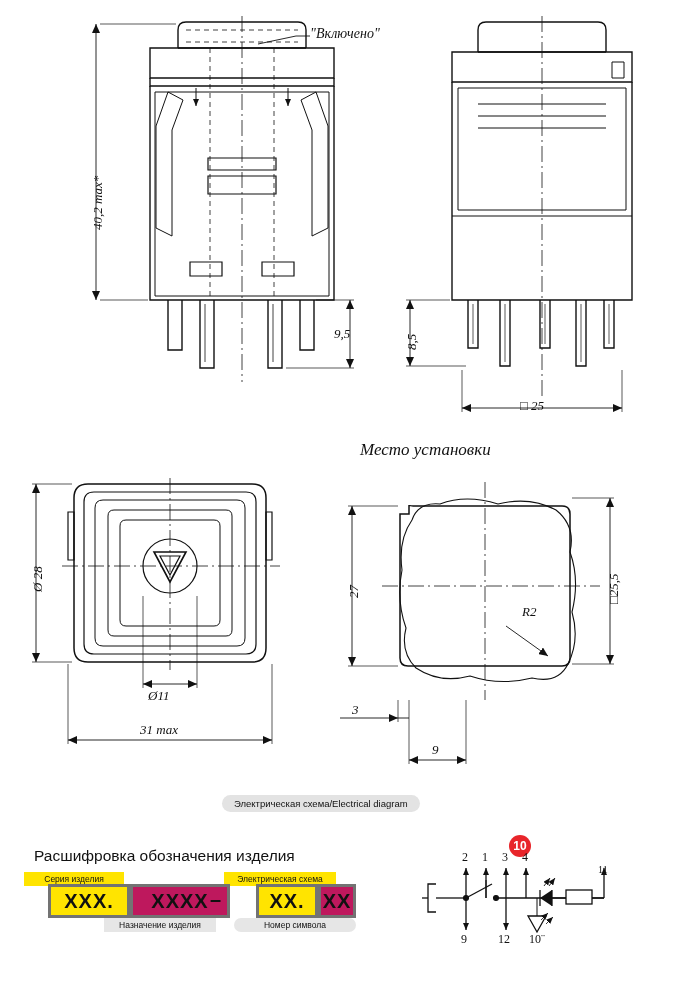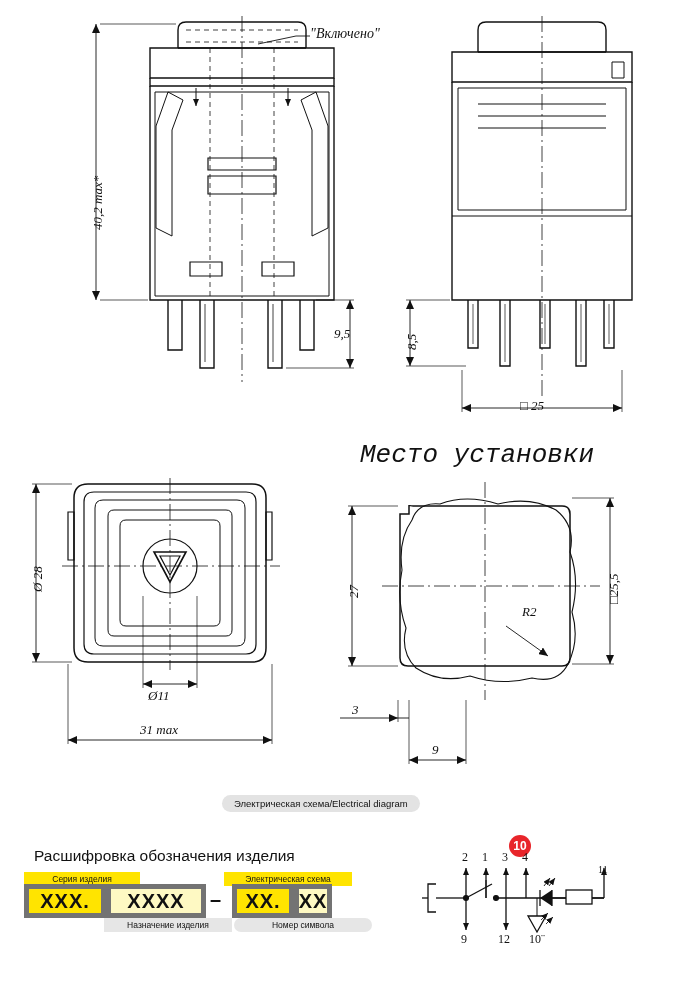--- a/index.html
+++ b/index.html
@@ -34,23 +34,23 @@
     font-size: 13px;
     color: #111;
   }
   .lbl.it { font-style: italic; }
   .lbl.rot {
     transform-origin: 0 0;
     transform: rotate(-90deg);
   }
   .title-place {
     position: absolute;
-    font-family: Liberation Mono, monospace;
+    font-family: Liberation Serif, serif;
     font-style: italic;
-    font-size: 26px;
+    font-size: 17px;
     color: #111;
   }
   .chip {
     position: absolute;
     background: #e3e3e3;
     border-radius: 9px;
     font-family: "Liberation Sans", sans-serif;
     font-size: 9.5px;
     color: #111;
     padding: 3px 12px;
@@ -62,42 +62,43 @@
     font-size: 15.5px;
     color: #111;
     white-space: nowrap;
   }
   .tag {
     position: absolute;
     background: #ffe400;
     font-family: "Liberation Sans", sans-serif;
     font-size: 8.5px;
     color: #111;
-    padding: 2px 12px;
+    padding: 2px 4px;
     white-space: nowrap;
     text-align: center;
   }
   .tag.grey {
     background: #e6e6e6;
   }
   .codecell {
     position: absolute;
-    border: 5px solid #737373;
+    border: 3px solid #737373;
     font-family: "Liberation Sans", sans-serif;
     font-size: 20px;
     font-weight: bold;
     letter-spacing: 1px;
     color: #111;
     display: flex;
     align-items: center;
     justify-content: center;
     box-sizing: border-box;
+    margin-left: 24px;
   }
   .codecell.yellow { background: #ffe400; }
-  .codecell.plain { background: #fef9c3; text-align: right; }
+  .codecell.plain { background: #be185d; text-align: right; }
   .dash {
     position: absolute;
     font-family: "Liberation Sans", sans-serif;
     font-size: 20px;
     font-weight: bold;
     color: #111;
   }
   .badge {
     position: absolute;
     width: 22px;

